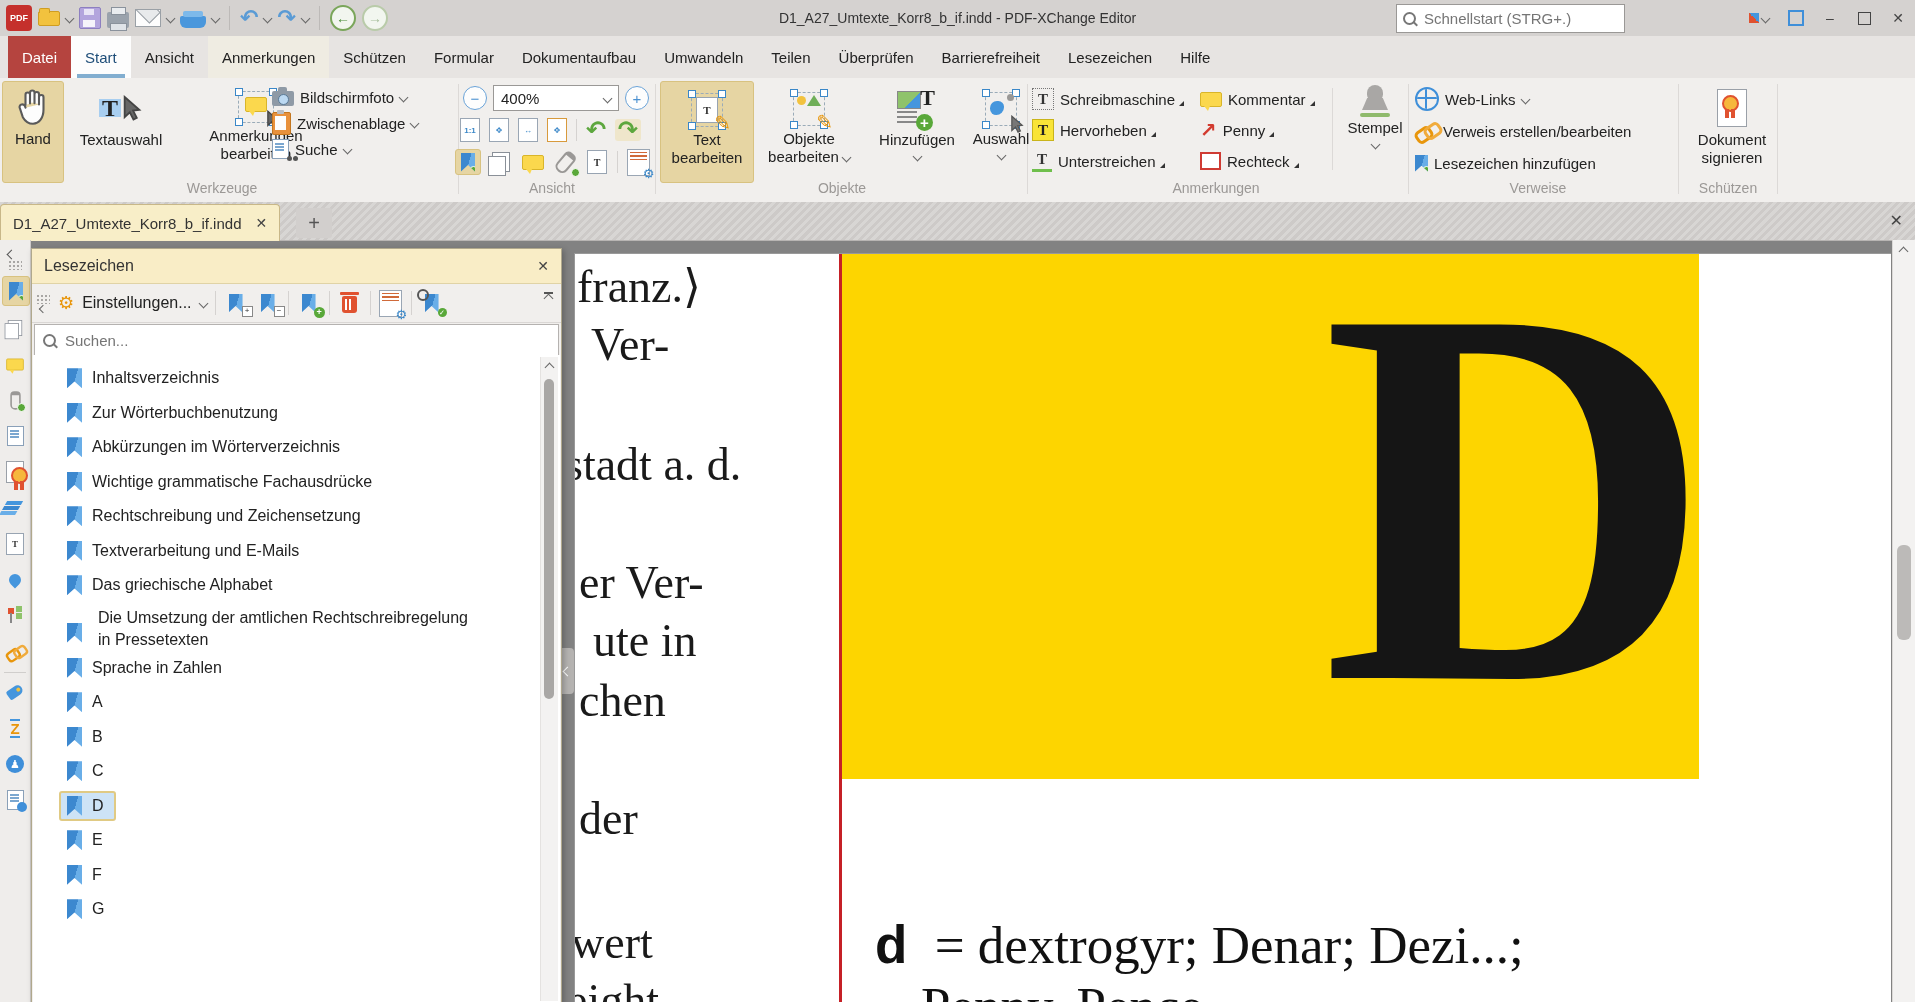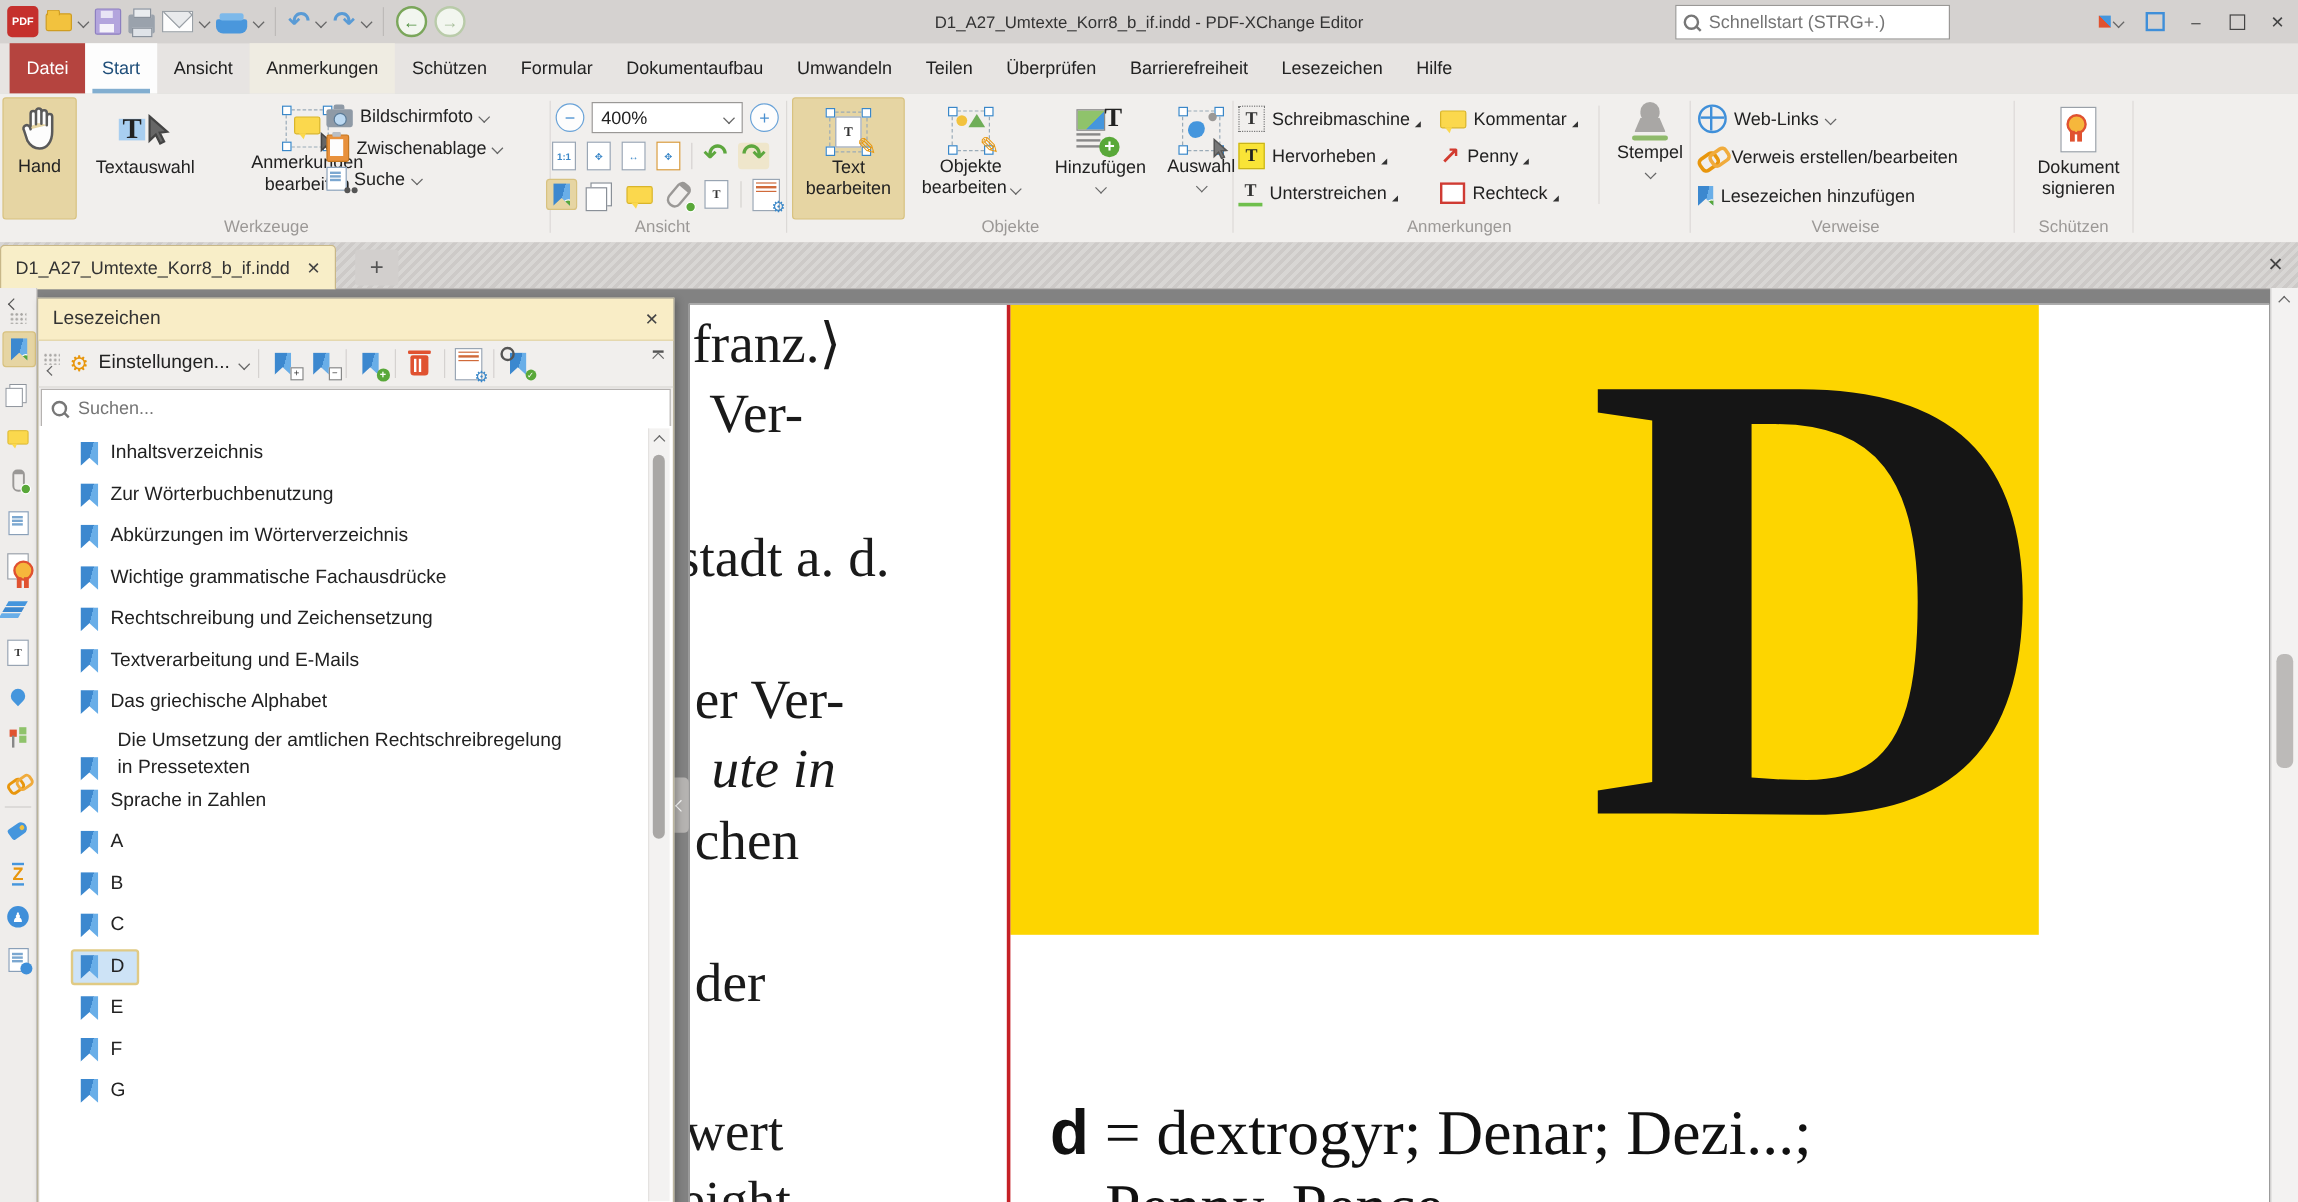--- a/index.html
+++ b/index.html
@@ -138,33 +138,33 @@
   .panel{left:31px;top:248px;width:529px;height:754px;background:#f1efed;border:1px solid #b0a88c;box-shadow:2px 2px 6px rgba(0,0,0,.25);}
   .phead{height:34px;background:#f9edc6;display:flex;align-items:center;justify-content:space-between;padding:0 12px;font-size:16px;color:#333;border-bottom:1px solid #e0d3a6;}
   .ptools{height:38px;display:flex;align-items:center;gap:8px;padding:0 4px;border-bottom:1px solid #dad7d5;position:relative;}
   .ptsep{width:1px;height:24px;background:#d5d2d0;}
   .boxpm{position:absolute;right:-5px;bottom:-2px;width:9px;height:9px;background:#fff;border:1px solid #888;font-size:8px;line-height:8px;text-align:center;color:#333;}
   .psearch{height:30px;margin:1px 2px;background:#fff;border:1px solid #b5b2b0;display:flex;align-items:center;gap:7px;padding:0 8px;}
   .psearch input{border:none;outline:none;font-size:15px;color:#444;width:430px;background:transparent;font-family:inherit;}
   .plist{position:absolute;left:1px;right:1px;top:106px;bottom:0;background:#fff;border:1px solid #e0ded c;overflow:hidden;}
   .bitem{display:flex;align-items:center;gap:10px;min-height:34.5px;padding-left:34px;font-size:16px;color:#222;}
   .bitem .bmk{width:15px;height:20px;}
-  .bitem.two{align-items:flex-end;padding-top:4px;gap:16px;}
+  .bitem.two{align-items:center;padding-top:4px;gap:16px;}
   .bitem.two .bmk{margin-top:8px;}
   .bitem.two .blab{line-height:22px;max-width:380px;}
   .selwrap{display:flex;align-items:center;gap:10px;background:#cde3f6;border:2px solid #e0ca84;border-radius:3px;padding:3px 10px 3px 6px;margin-left:-8px;}
   .pscroll{position:absolute;right:2px;top:2px;width:17px;bottom:2px;background:#f3f2f1;border-left:1px solid #e4e2e0;}
   .pthumb{position:absolute;left:3px;width:10px;background:#a9a7a5;border-radius:5px;}
   
   .page{left:574px;top:253px;width:1316px;height:749px;background:#fff;border-left:1px solid #999;border-top:1px solid #999;overflow:hidden;}
   .redline{position:absolute;background:#c52026;}
   .yellowbox{position:absolute;}
   .bigD{position:absolute;font-family:"Liberation Serif","DejaVu Serif",serif;font-weight:bold;color:#151515;font-size:540px;line-height:1;}
   .frag{position:absolute;font-family:"Liberation Serif","DejaVu Serif",serif;font-size:46px;color:#1a1a1a;white-space:nowrap;}
-  .frag.it{font-style:italic;}
+  .frag.it{}
   .entry{position:absolute;font-family:"Liberation Serif","DejaVu Serif",serif;font-size:53px;color:#111;white-space:nowrap;}
   .entry b{font-family:"Liberation Sans",sans-serif;font-weight:bold;}
   .collapser{left:560px;top:648px;width:14px;height:46px;background:#b5b3b1;border-radius:0 4px 4px 0;display:flex;align-items:center;justify-content:center;}
   .vscroll{left:1892px;top:240px;width:23px;height:762px;background:#f3f2f1;border-left:1px solid #dbd9d7;}
   .vthumb{position:absolute;left:4px;top:305px;width:14px;height:95px;background:#bcbab8;border-radius:6px;}
 </style>
 </head>
 <body>
 
 <div class="abs titlebar">
@@ -539,21 +539,21 @@
   <div class="frag" style="left:-4px;top:662px">wert</div>
   <div class="frag" style="left:-8px;top:720px">eight</div>
 
   <div class="yellowbox" style="left:267px;top:0;width:857px;height:525px;background:#fdd500">
     <div class="bigD" style="left:480px;top:-28px">D</div>
   </div>
   <div class="redline" style="left:264px;top:0;width:3px;height:749px"></div>
 
   <div class="entry" style="left:300px;top:660px">
     <b>d</b>
-    <span style="">= dextrogyr; Denar; Dezi...;</span>
+    <span style="margin-left:14px">= dextrogyr; Denar; Dezi...;</span>
   </div>
   <div class="entry" style="left:346px;top:722px">Penny, Pence</div>
 </div>
 
 <div class="abs collapser">
     <span class="chv lf" style="border-color:#fff"></span>
   </div>
 
 <div class="abs vscroll">
   <span class="chv up" style="position:absolute;left:7px;top:8px"></span>

